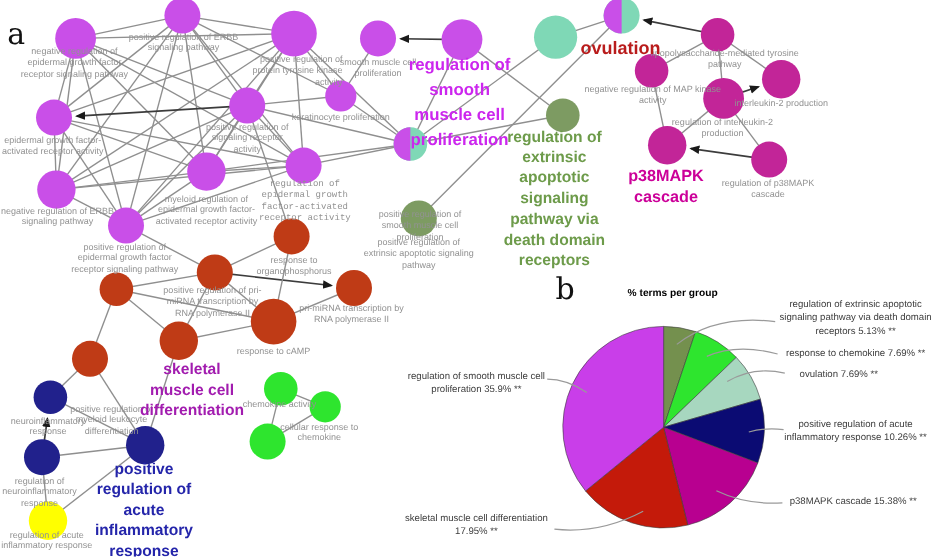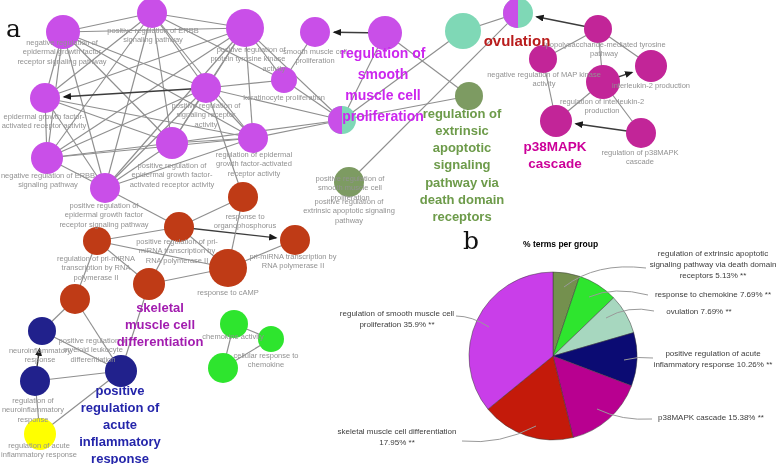--- a/index.html
+++ b/index.html
@@ -167,38 +167,37 @@
     </svg>
   <div class="panel" style="left:6px;top:14px">a</div>
   <div class="panel" style="left:463px;top:226px">b</div>
   <div id="pieTitle" style="left:523px;top:239px">% terms per group</div>
 <div class="lbl" style="left: 16px; top: 38px; width: 92px;">negative regulation of epidermal growth factor receptor signaling pathway</div>
     <div class="lbl" style="left: 103px; top: 26px; width: 100px;">positive regulation of ERBB signaling pathway</div>
     <div class="lbl" style="left: 200.5px; top: 45px; width: 85px; text-align: right;">positive regulation of protein tyrosine kinase activity</div>
     <div class="lbl" style="left: -2px; top: 112px; width: 92px;">epidermal growth factor-activated receptor activity</div>
     <div class="lbl" style="left: 165px; top: 101px; width: 82px;">positive regulation of signaling receptor activity</div>
     <div class="lbl" style="left: -2px; top: 171px; width: 100px;">negative regulation of ERBB signaling pathway</div>
-    <div class="lbl" style="left: 127px; top: 161px; width: 90px;">positive regulation of epidermal growth factor-activated receptor activity</div>
-    <div class="lbl" style="left: 209px; top: 150px; width: 90px;">regulation of epidermal growth factor-activated receptor activity</div>
+    <div class="lbl" style="left: 127px; top: 161px; width: 90px;">myeloid regulation of epidermal growth factor-activated receptor activity</div>
+    <div class="lbl" style="left: 209px; top: 150px; width: 90px; font-family: Liberation Mono, monospace;">regulation of epidermal growth factor-activated receptor activity</div>
     <div class="lbl" style="left: 59px; top: 201px; width: 90px;">positive regulation of epidermal growth factor receptor signaling pathway</div>
     <div class="lbl" style="left: 224px; top: 93px; width: 120px;">keratinocyte proliferation</div>
     <div class="lbl" style="left: 270px; top: 47px; width: 90px;">smooth muscle cell proliferation</div>
     <div class="lbl" style="left: 304px; top: 138px; width: 92px; margin-top: 36px;">positive regulation of smooth muscle cell proliferation</div>
     <div class="lbl" style="left: 301.5px; top: 197px; width: 95px;">positive regulation of extrinsic apoptotic signaling pathway</div>
     <div class="lbl" style="left: 481.5px; top: 70px; width: 125px;">negative regulation of MAP kinase activity</div>
     <div class="lbl" style="left: 539px; top: 40px; width: 130px;">lipopolysaccharide-mediated tyrosine pathway</div>
     <div class="lbl" style="left: 591px; top: 81px; width: 120px;">interleukin-2 production</div>
     <div class="lbl" style="left: 557px; top: 97px; width: 90px;">regulation of interleukin-2 production</div>
     <div class="lbl" style="left: 592.5px; top: 148px; width: 95px;">regulation of p38MAPK cascade</div>
     <div class="lbl" style="left: 47px; top: 308px; width: 92px; margin-top: 28px;">positive regulation of myeloid leukocyte differentiation</div>
     <div class="lbl" style="left: 200px; top: 212px; width: 90px;">response to organophosphorus</div>
     <div class="lbl" style="left: 132px; top: 237px; width: 90px;">positive regulation of pri-miRNA transcription by RNA polymerase II</div>
     <div class="lbl" style="left: 249px; top: 252px; width: 88px;">pri-miRNA transcription by RNA polymerase II</div>
     <div class="lbl" style="left: 178px; top: 288px; width: 100px;">response to cAMP</div>
-    <div class="lbl" style="left: 48.5px; top: 254px; width: 95px;">regulation of pri-miRNA transcription by RNA polymerase II</div>
     <div class="lbl" style="left: -4px; top: 346px; width: 88px;">neuroinflammatory response</div>
     <div class="lbl" style="left: -2px; top: 396px; width: 70px;">regulation of neuroinflammatory response</div>
     <div class="lbl" style="left: -11px; top: 441px; width: 100px;">regulation of acute inflammatory response</div>
     <div class="lbl" style="left: 183px; top: 332px; width: 100px;">chemokine activity</div>
     <div class="lbl" style="left: 218.5px; top: 351px; width: 95px;">cellular response to chemokine</div>
     <div class="grp" style="left: 328px; top: 43px; width: 110px; font-size: 14px; line-height: 1.5; color: rgb(204, 38, 238);">regulation of
 smooth
 muscle cell
 proliferation</div>
     <div class="grp" style="left: 472px; top: 32px; width: 90px; font-size: 15px; line-height: 1.2; color: #b91c1c;">ovulation</div>

